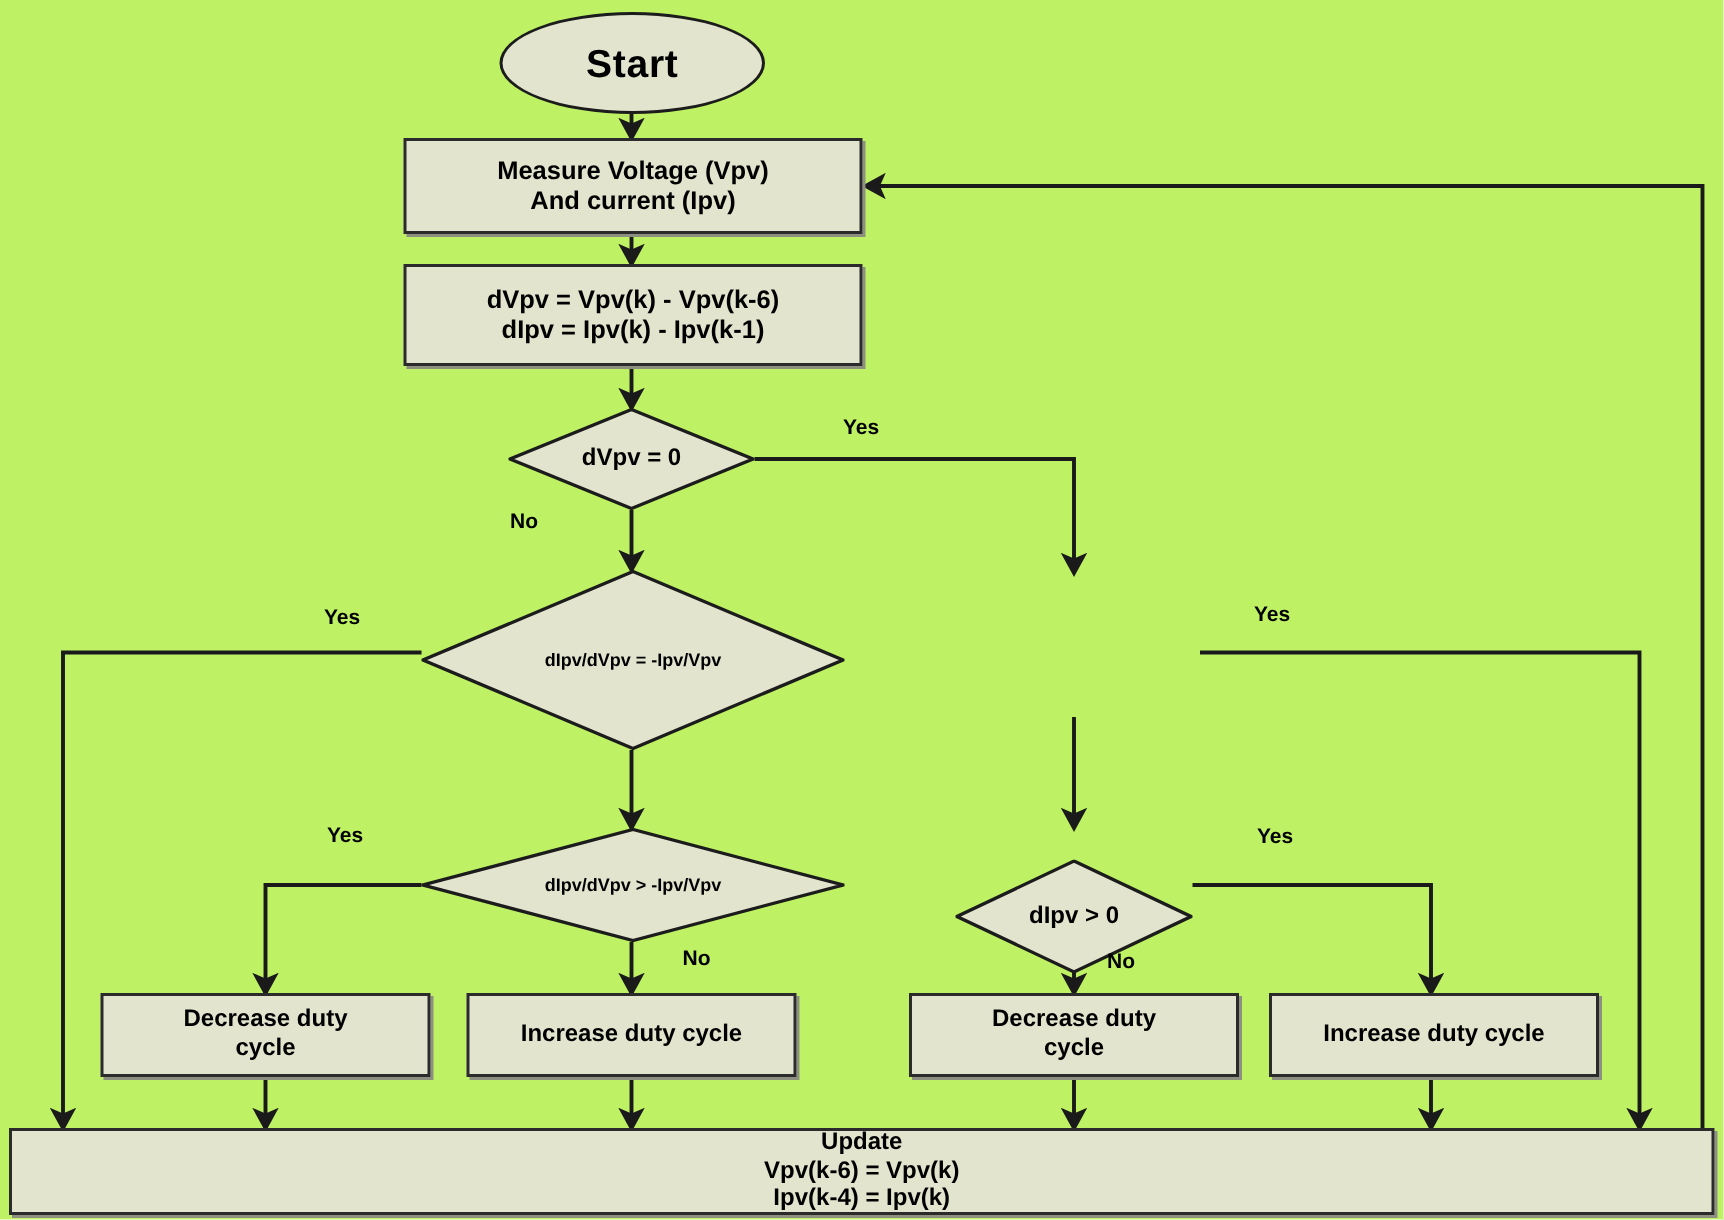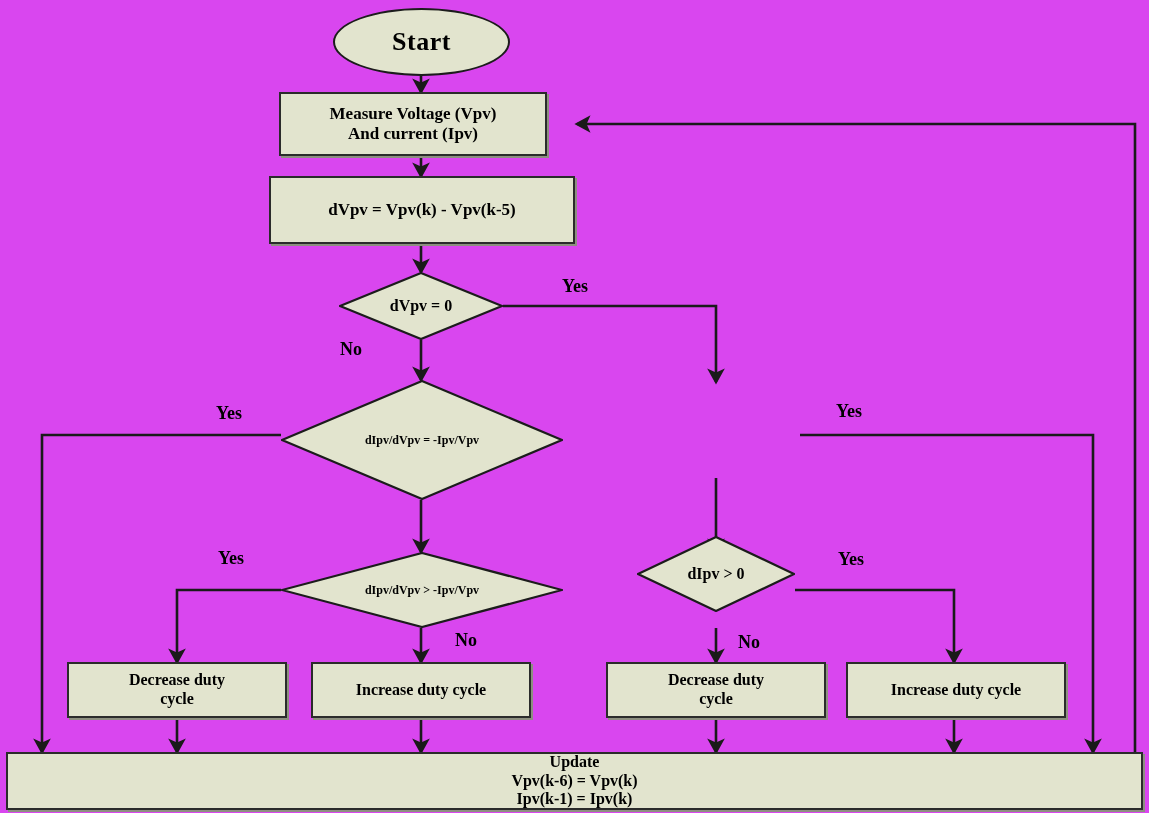--- a/index.html
+++ b/index.html
@@ -4,22 +4,22 @@
 <style>
   html, body {
     margin: 0;
     padding: 0;
     background: #ffffff;
   }
   #canvas {
     position: relative;
     width: 1149px;
     height: 813px;
-    background: #d946ef;
-    font-family: Liberation Serif, serif;
+    background: #bef264;
+    font-family: Liberation Sans, sans-serif;
     overflow: hidden;
   }
   #wires {
     position: absolute;
     left: 0;
     top: 0;
     width: 1149px;
     height: 813px;
   }
   .node {
@@ -73,21 +73,21 @@
     color: #000000;
     white-space: nowrap;
     z-index: 4;
   }
   .t-start { font-size: 26px; letter-spacing: 0.5px; }
   .t-proc  { font-size: 17px; }
   .t-proc-sm { font-size: 16px; }
   .t-update { font-size: 16px; }
   .t-dia-lg { font-size: 16px; }
   .t-dia-sm { font-size: 12px; }
-  .t-edge  { font-size: 18px; }
+  .t-edge  { font-size: 14px; }
 </style>
 </head>
 <body>
 
 <div id="canvas">
 
   <svg id="wires" viewBox="0 0 1149 813" xmlns="http://www.w3.org/2000/svg">
     <defs>
       <marker id="ah" markerWidth="9" markerHeight="9" refX="5.2" refY="3.4" orient="auto" markerUnits="strokeWidth">
         <path d="M0,0 L6.2,3.4 L0,6.8 L1.5,3.4 z" fill="#1a1a1a"></path>
@@ -128,30 +128,31 @@
       <path d="M954,718 L954,752" marker-end="url(#ah)"></path>
 
       <path d="M1135,752 L1135,124 L577,124" marker-end="url(#ah)"></path>
     </g>
   </svg>
 
   <div class="node terminator t-start" style="left:333px; top:8px; width:177px; height:68px;">
     <span>Start</span>
   </div>
 
-  <div class="node proc t-proc" style="left:279px; top:92px; width:268px; height:64px;align-items:center;">
+  <div class="node proc t-proc" style="left:269px; top:92px; width:306px; height:64px;align-items:center;">
     <div>
       <div>Measure Voltage (Vpv)</div>
       <div>And current (Ipv)</div>
     </div>
   </div>
 
   <div class="node proc t-proc" style="left:269px; top:176px; width:306px; height:68px;">
     <div>
-      <div>dVpv = Vpv(k) - Vpv(k-5)</div>
+      <div>dVpv = Vpv(k) - Vpv(k-6)</div>
+      <div>dIpv = Ipv(k) - Ipv(k-1)</div>
     </div>
   </div>
 
   <div class="diamond-wrap" style="left:339px; top:272px; width:164px; height:68px;">
     <svg width="164" height="68" viewBox="0 0 164 68" xmlns="http://www.w3.org/2000/svg">
       <polygon points="82,1 163,34 82,67 1,34" fill="#e2e4ce" stroke="#1c1c1c" stroke-width="2.2"></polygon>
     </svg>
     <div class="diamond-label t-dia-lg">dVpv = 0</div>
   </div>
 
@@ -163,21 +164,21 @@
   </div>
 
   <div class="diamond-wrap" style="left:281px; top:380px; width:282px; height:120px;">
     <svg width="282" height="120" viewBox="0 0 282 120" xmlns="http://www.w3.org/2000/svg">
       <polygon points="141,1 281,60 141,119 1,60" fill="#e2e4ce" stroke="#1c1c1c" stroke-width="2.2"></polygon>
     </svg>
     <div class="diamond-label t-dia-sm">dIpv/dVpv = -Ipv/Vpv</div>
   </div>
 
 
-  <div class="diamond-wrap" style="left:637px; top:536px; width:158px; height:76px;">
+  <div class="diamond-wrap" style="left:637px; top:573px; width:158px; height:76px;">
     <svg width="158" height="76" viewBox="0 0 158 76" xmlns="http://www.w3.org/2000/svg">
       <polygon points="79,1 157,38 79,75 1,38" fill="#e2e4ce" stroke="#1c1c1c" stroke-width="2.2"></polygon>
     </svg>
     <div class="diamond-label t-dia-lg">dIpv &gt; 0</div>
   </div>
 
   <div class="node proc t-proc-sm" style="left:67px; top:662px; width:220px; height:56px;">
     <div>
       <div>Decrease duty</div>
       <div>cycle</div>
@@ -196,21 +197,21 @@
   </div>
 
   <div class="node proc t-proc-sm" style="left:846px; top:662px; width:220px; height:56px;">
     <span>Increase duty cycle</span>
   </div>
 
   <div class="node proc t-update" style="left:6px; top:752px; width:1137px; height:58px;">
     <div>
       <div>Update</div>
       <div>Vpv(k-6) = Vpv(k)</div>
-      <div>Ipv(k-1) = Ipv(k)</div>
+      <div>Ipv(k-4) = Ipv(k)</div>
     </div>
   </div>
 
   <div class="edge-label t-edge" style="left:562px; top:276px;">Yes</div>
   <div class="edge-label t-edge" style="left:340px; top:339px;">No</div>
   <div class="edge-label t-edge" style="left:216px; top:403px;">Yes</div>
   <div class="edge-label t-edge" style="left:218px; top:548px;">Yes</div>
   <div class="edge-label t-edge" style="left:455px; top:630px;">No</div>
   <div class="edge-label t-edge" style="left:836px; top:401px;">Yes</div>
   <div class="edge-label t-edge" style="left:838px; top:549px;">Yes</div>

